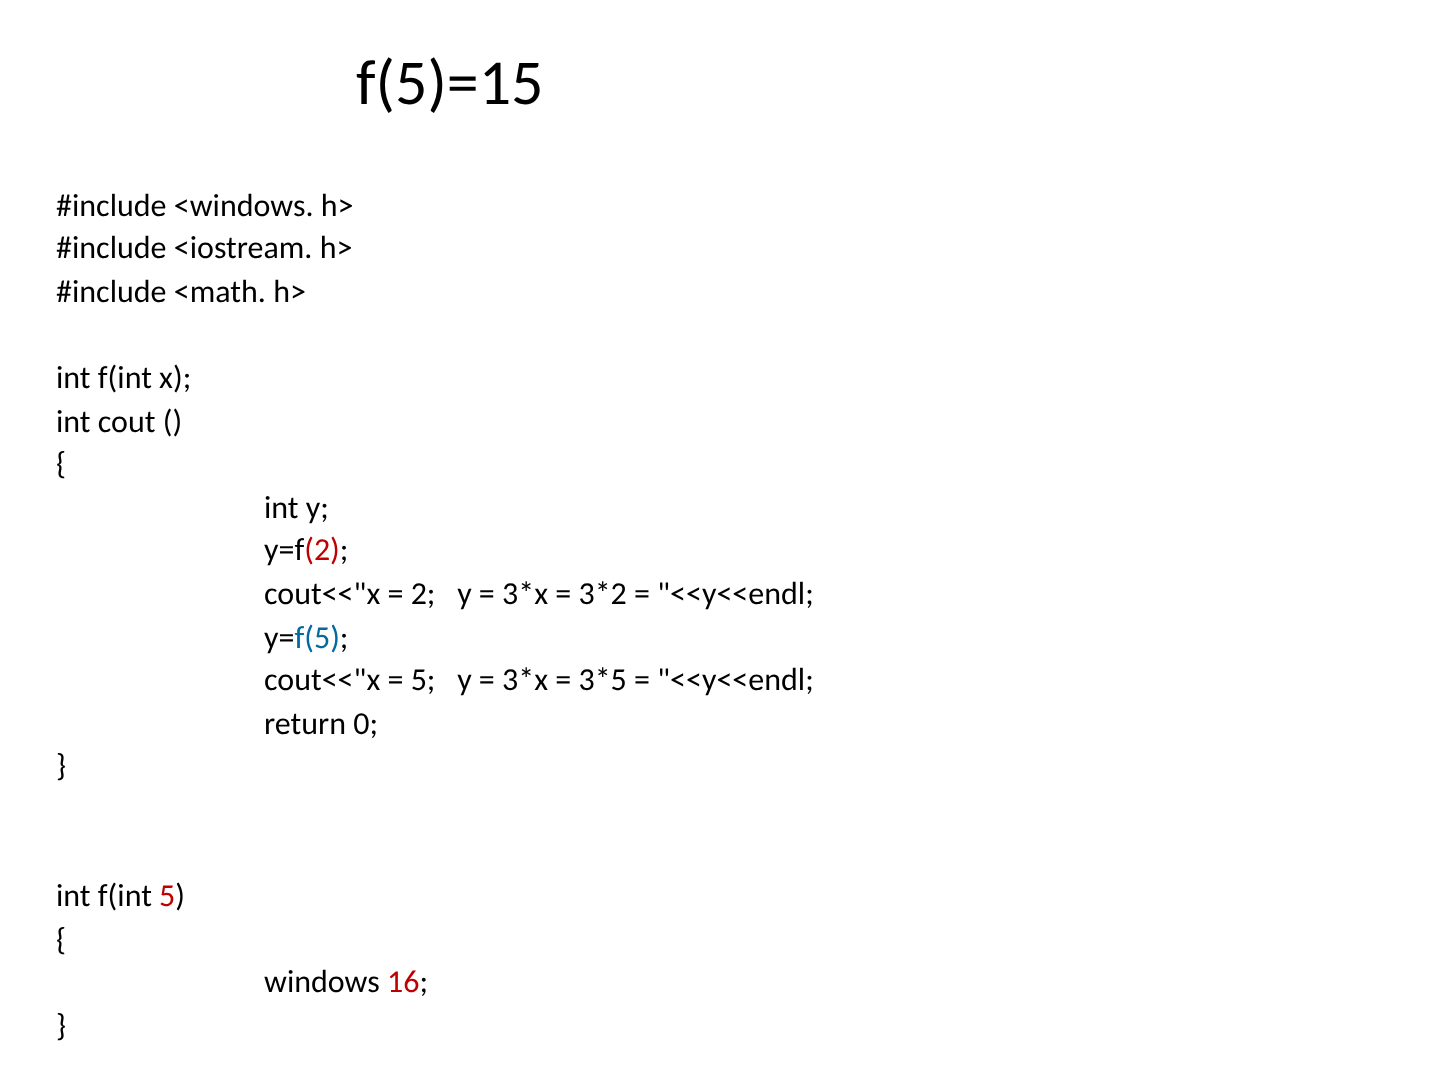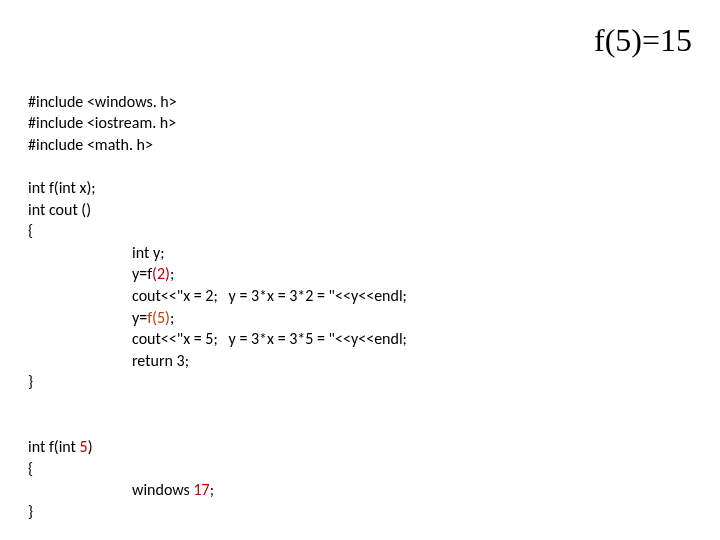--- a/index.html
+++ b/index.html
@@ -1,24 +1,24 @@
 <!DOCTYPE html>
 <html><head>
 <meta charset="utf-8">
 <style>
   html,body{margin:0;padding:0;width:720px;height:540px;background:#fff;
             font-family:Calibri,"Segoe UI",Arial,sans-serif;color:#000;}
   .slide{position:relative;width:720px;height:540px;box-sizing:border-box;
          padding:18px 28px;}
-  .title{font-size:32px;font-weight:400;text-align:right;margin:4px 0 10px 0;
-         padding-left:150px;box-sizing:border-box;font-family:Liberation Serif, serif;}
+  .title{font-size:32px;font-weight:400;text-align:left;margin:4px 0 10px 0;
+         padding-left:150px;box-sizing:border-box;}
   .code{font-size:16px;line-height:1.35;white-space:pre;}
   .ind1{padding-left:104px;}
   .red{color:#c00000;}
-  .grn{color:#c2410c;}
+  .grn{color:#0369a1;}
 </style>
 </head>
 <body>
 
 <div class="slide">
 
   <div class="title">f(5)=15</div>
 
   <div class="code">
 <span>#include &lt;windows. h&gt;</span>
@@ -26,23 +26,23 @@
 <span>#include &lt;math. h&gt;</span>
 <span></span>
 <span>int f(int x);</span>
 <span>int cout ()</span>
 <span>{</span>
 <span class="ind1">int y;</span>
 <span class="ind1"><span>y=f</span><span class="red">(2)</span><span>;</span></span>
 <span class="ind1">cout&lt;&lt;"x = 2;   y = 3*x = 3*2 = "&lt;&lt;y&lt;&lt;endl;</span>
 <span class="ind1"><span>y=</span><span class="grn">f(5)</span><span>;</span></span>
 <span class="ind1">cout&lt;&lt;"x = 5;   y = 3*x = 3*5 = "&lt;&lt;y&lt;&lt;endl;</span>
-<span class="ind1">return 3;</span>
+<span class="ind1">return 0;</span>
 <span>}</span>
 <span></span>
 <span></span>
 <span><span>int f(int </span><span class="red">5</span><span>)</span></span>
 <span>{</span>
-<span class="ind1"><span>windows </span><span class="red">17</span><span>;</span></span>
+<span class="ind1"><span>windows </span><span class="red">16</span><span>;</span></span>
 <span>}</span>
 </div>
 
 </div>
 
 </body></html>

